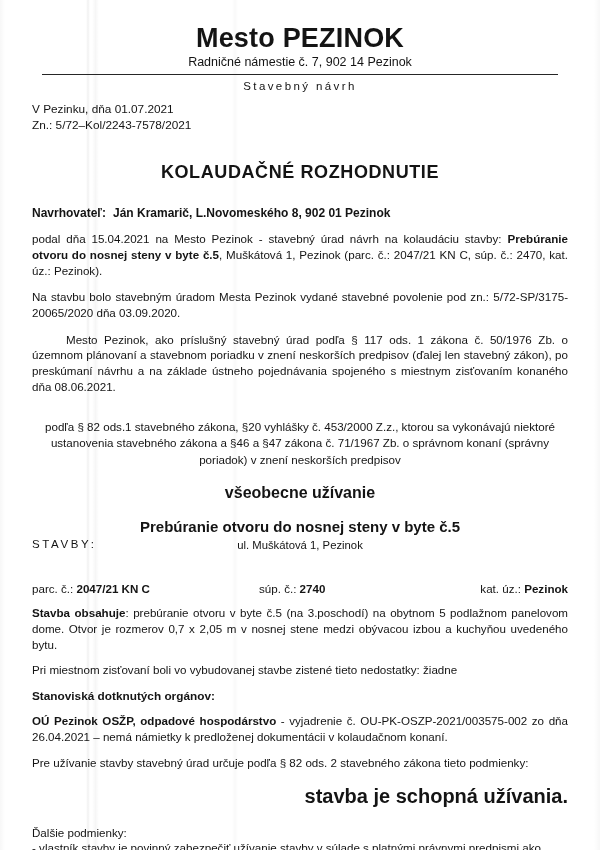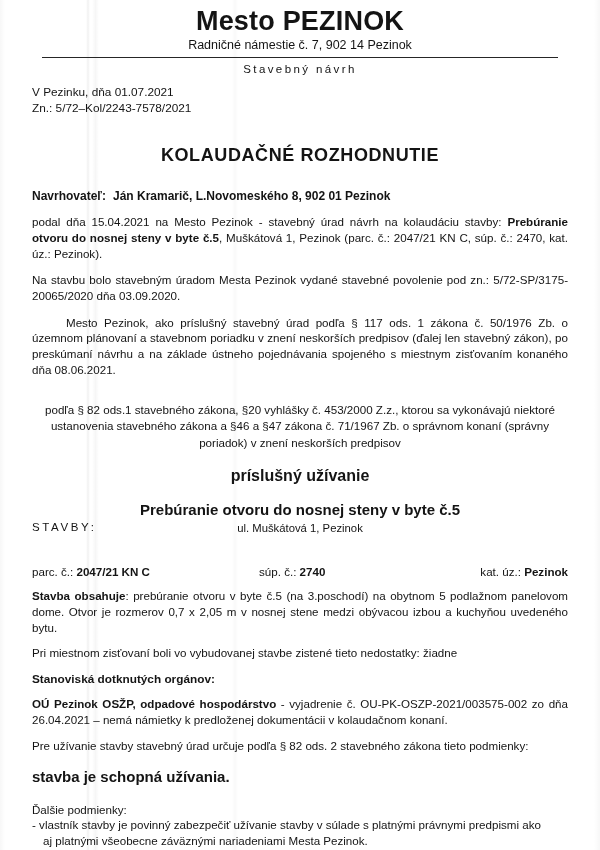--- a/index.html
+++ b/index.html
@@ -34,21 +34,21 @@
   .scan-band.b5 { left: 594px; width: 6px;  background: linear-gradient(90deg, rgba(0,0,0,0.00), rgba(0,0,0,0.030)); }
 
   .content {
     position: relative;
     padding: 0 32px;
     box-sizing: border-box;
     width: 600px;
   }
 
   
-  .letterhead { text-align: center; padding-top: 7px; }
+  .letterhead { text-align: center; padding-top: 24px; }
   .org-name {
     font-size: 27px;
     font-weight: bold;
     letter-spacing: 0.2px;
     line-height: 1.05;
   }
   .org-address {
     font-size: 12.5px;
     margin-top: 4px;
     line-height: 1.1;
@@ -150,22 +150,22 @@
   .parcel-cell.c3 { flex: 0 0 auto; margin-left: auto; }
   .parcel-cell b { font-weight: bold; }
 
   .subhead {
     font-size: 11.8px;
     font-weight: bold;
     margin-top: 11px;
   }
 
   .capable {
-    text-align: left;
-    font-size: 15px;
+    text-align: right;
+    font-size: 20px;
     font-weight: bold;
     margin-top: 14px;
   }
 
   .cond-head {
     font-size: 11.6px;
     margin-top: 18px;
   }
   .cond-item {
     font-size: 11.6px;
@@ -211,21 +211,21 @@
 
     <p class="body noindent"><span>podal dňa 15.04.2021 na Mesto Pezinok - stavebný úrad návrh na kolaudáciu stavby: </span><b>Prebúranie otvoru do nosnej steny v byte č.5</b><span>, Muškátová 1, Pezinok (parc. č.: 2047/21 KN C, súp. č.: 2470, kat. úz.: Pezinok).</span></p>
 
     <p class="body noindent">Na stavbu bolo stavebným úradom Mesta Pezinok vydané stavebné povolenie pod zn.: 5/72-SP/3175-20065/2020 dňa 03.09.2020.</p>
 
     <p class="body indent">Mesto Pezinok, ako príslušný stavebný úrad podľa § 117 ods. 1 zákona č. 50/1976 Zb. o územnom plánovaní a stavebnom poriadku v znení neskorších predpisov (ďalej len stavebný zákon), po preskúmaní návrhu a na základe ústneho pojednávania spojeného s miestnym zisťovaním konaného dňa  08.06.2021.</p>
 
     <div style="height:22px"></div>
     <div class="legal-center">podľa § 82 ods.1 stavebného zákona, §20 vyhlášky č. 453/2000 Z.z., ktorou sa vykonávajú niektoré ustanovenia stavebného zákona a §46 a §47 zákona č. 71/1967 Zb. o správnom konaní (správny poriadok) v znení neskorších predpisov</div>
 
-    <div class="permit-line">príslušný užívanie</div>
+    <div class="permit-line">všeobecne užívanie</div>
 
     <div class="stavby-row">
       <div class="stavby-label">STAVBY:</div>
       <div class="stavby-body">
         <div class="stavby-title">Prebúranie otvoru do nosnej steny v byte č.5</div>
         <div class="stavby-sub">ul. Muškátová 1, Pezinok</div>
       </div>
     </div>
 
     <div class="parcel-row">

